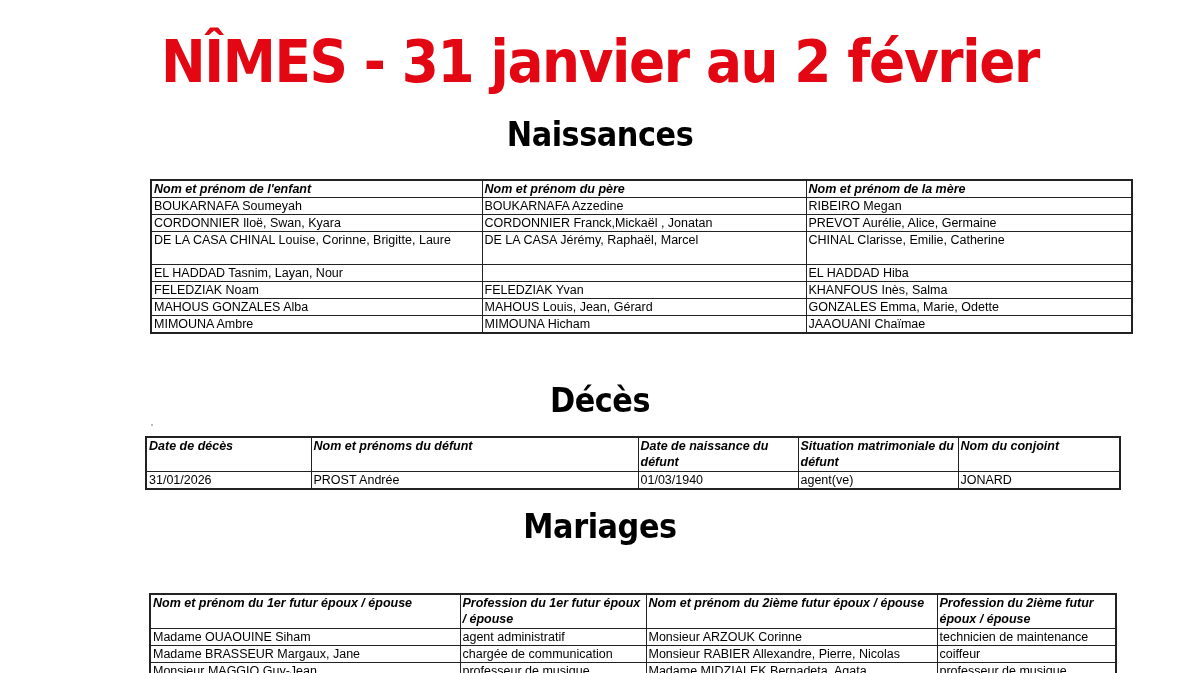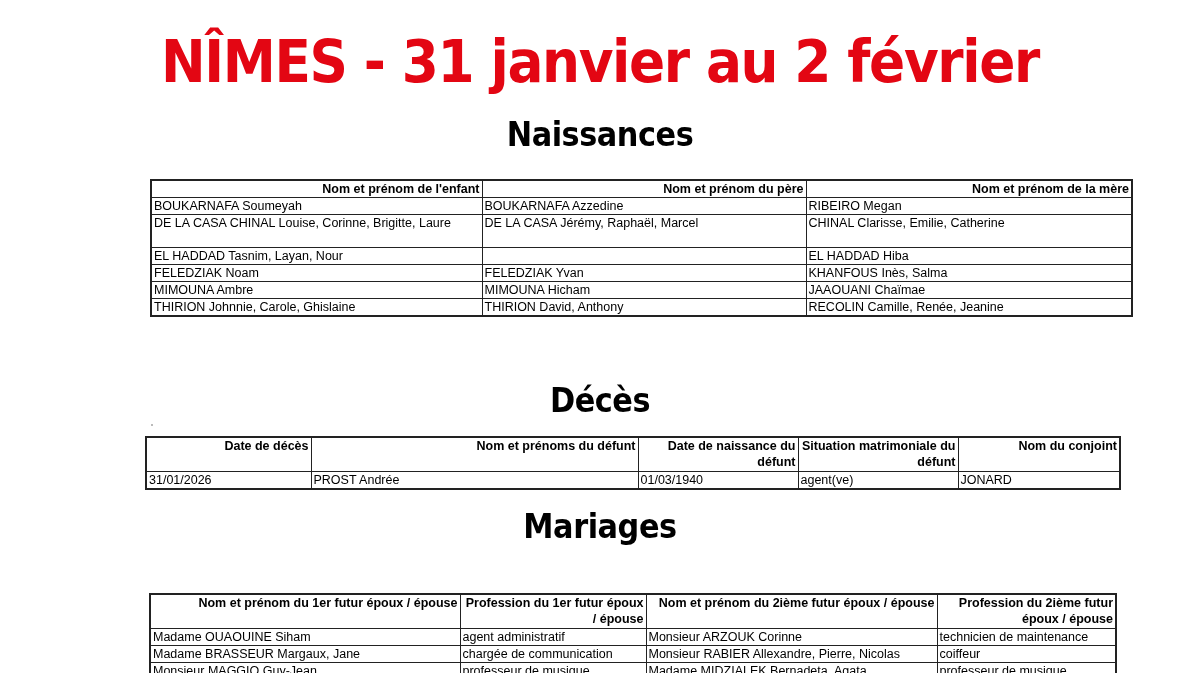--- a/index.html
+++ b/index.html
@@ -11,21 +11,21 @@
     transform: scaleX(0.92); transform-origin: center;
   }
   .section-title {
     position: absolute; left: 0; width: 1200px; text-align: center;
     font-family: "DejaVu Sans", sans-serif; font-weight: bold; font-size: 33px;
     color: #000; letter-spacing: -0.5px; line-height: 40px;
     transform: scaleX(0.92); transform-origin: center;
   }
   table { position: absolute; border-collapse: collapse; table-layout: fixed; border: 2px solid #222; }
   td, th { border: 1px solid #222; font-size: 12.5px; line-height: 16px; padding: 0 2px; vertical-align: top; overflow: hidden; }
-  th { font-weight: bold; text-align: right; }
+  th { font-weight: bold; text-align: left; font-style: italic; }
   td.c { text-align: left; }
   #t-naiss { left: 150px; top: 179px; width: 981px; }
   #t-naiss tr { height: 17px; }
   #t-deces { left: 145px; top: 436px; width: 974px; }
   #t-mariages { left: 149px; top: 548px; width: 966px; margin-top: 45px; }
   #t-mariages td { line-height: 16px; }
   .dot { position: absolute; left: 151px; top: 424px; width: 2px; height: 2px; background: #bbb; }
 </style>
 </head>
 <body>
@@ -45,44 +45,49 @@
       <th>Nom et prénom du père</th>
       <th>Nom et prénom de la mère</th>
     </tr>
   </thead>
   <tbody>
     <tr>
       <td>BOUKARNAFA Soumeyah</td>
       <td>BOUKARNAFA Azzedine</td>
       <td>RIBEIRO Megan</td>
     </tr>
+    <tr>
+      <td>CORDONNIER Iloë, Swan, Kyara</td>
+      <td>CORDONNIER Franck,Mickaël , Jonatan</td>
+      <td>PREVOT Aurélie, Alice, Germaine</td>
+    </tr>
     <tr style="height:33px">
       <td>DE LA CASA CHINAL Louise, Corinne, Brigitte, Laure</td>
       <td>DE LA CASA Jérémy, Raphaël, Marcel</td>
       <td>CHINAL Clarisse, Emilie, Catherine</td>
     </tr>
     <tr>
       <td>EL HADDAD Tasnim, Layan, Nour</td>
       <td></td>
       <td>EL HADDAD Hiba</td>
     </tr>
     <tr>
       <td>FELEDZIAK Noam</td>
       <td>FELEDZIAK Yvan</td>
       <td>KHANFOUS Inès, Salma</td>
     </tr>
     <tr>
+      <td>MAHOUS GONZALES Alba</td>
+      <td>MAHOUS Louis, Jean, Gérard</td>
+      <td>GONZALES Emma, Marie, Odette</td>
+    </tr>
+    <tr>
       <td>MIMOUNA Ambre</td>
       <td>MIMOUNA Hicham</td>
       <td>JAAOUANI Chaïmae</td>
-    </tr>
-    <tr>
-      <td>THIRION Johnnie, Carole, Ghislaine</td>
-      <td>THIRION David, Anthony</td>
-      <td>RECOLIN Camille, Renée, Jeanine</td>
     </tr>
   </tbody>
 </table>
 
 <div class="section-title" style="top:381px;">Décès</div>
 <div class="dot"></div>
 <table id="t-deces">
   <colgroup>
       <col style="width:165px">
       <col style="width:327px">

